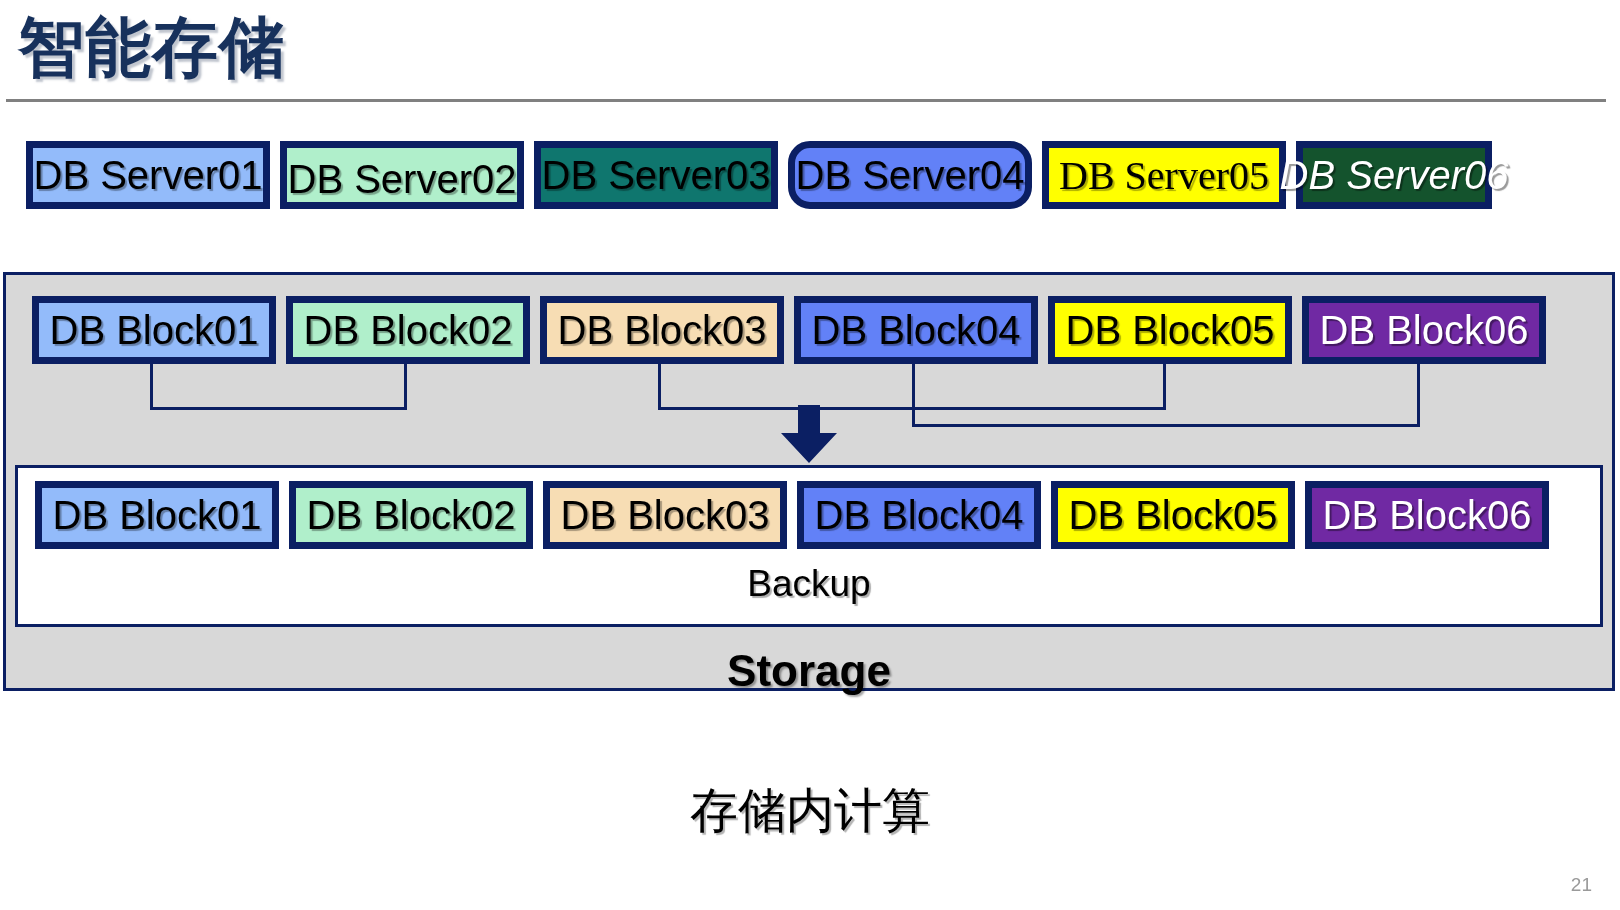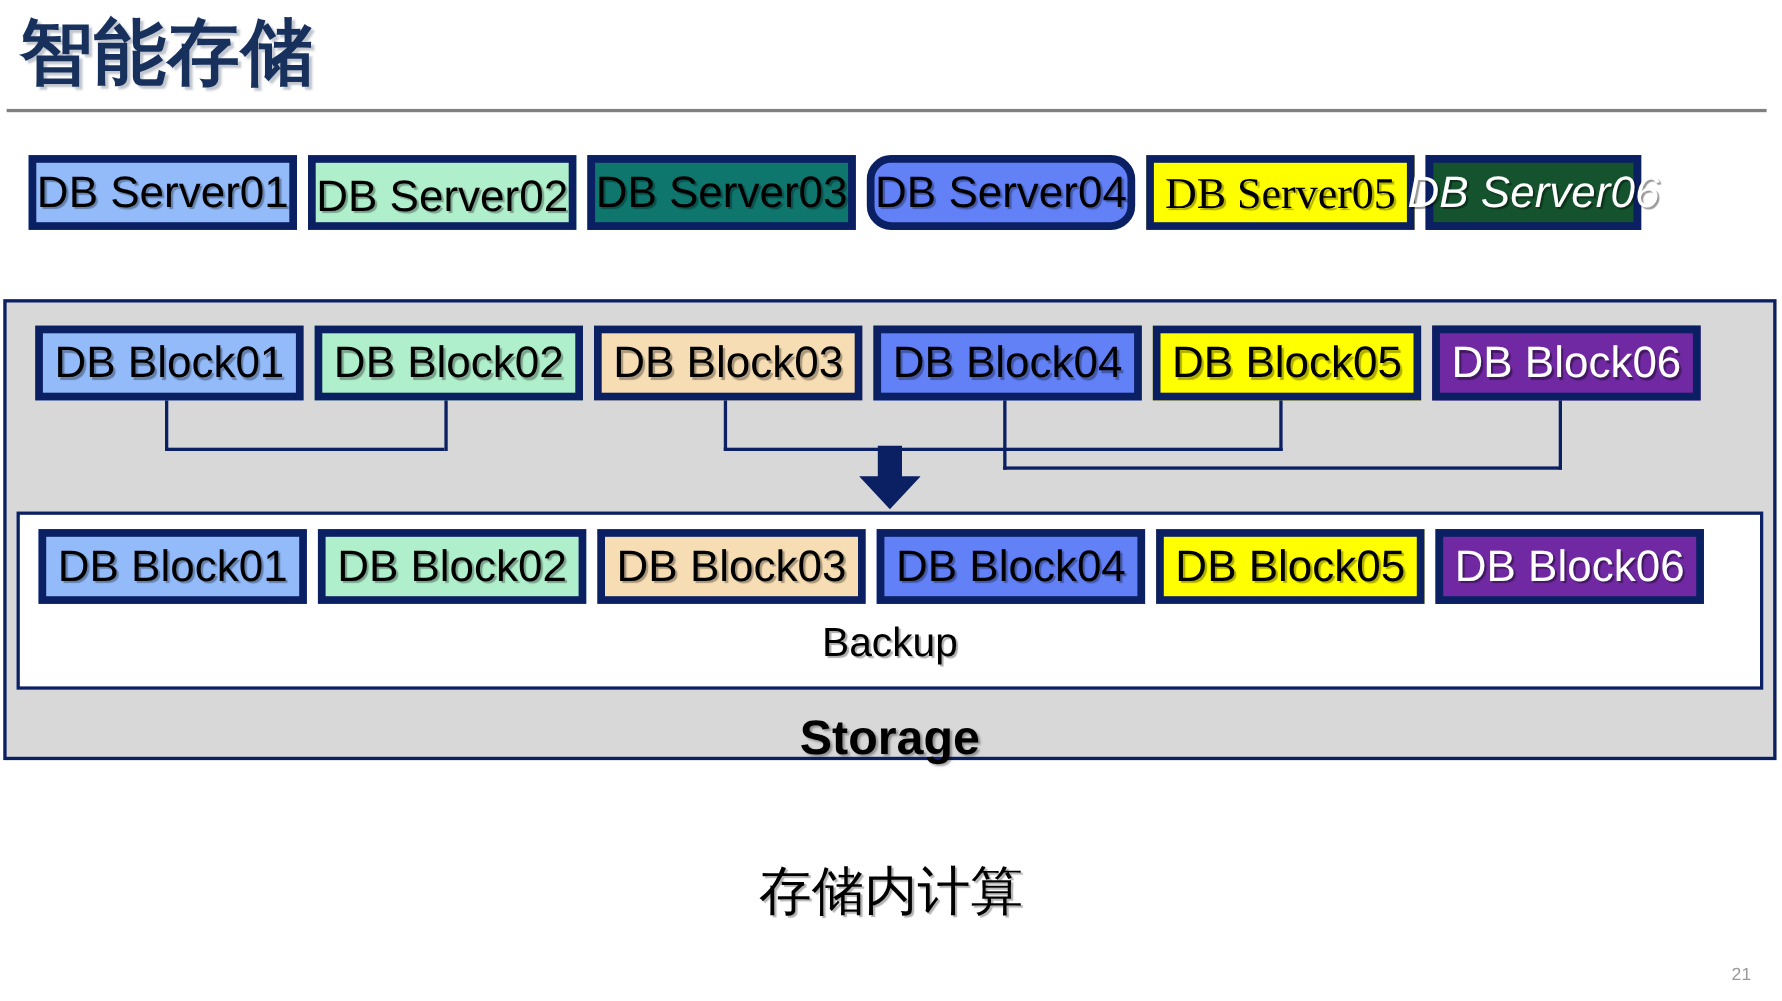--- a/index.html
+++ b/index.html
@@ -135,21 +135,21 @@
     font-size: 48px;
     line-height: 68px;
     color: #000000;
     text-shadow: 2px 2px 1px rgba(0,0,0,0.30);
     margin-top: 40px;
   }
   #page-number {
     position: absolute;
     right: 28px;
     bottom: 14px;
-    font-size: 16px;
+    font-size: 19px;
     color: #9a9a9a;
   }
 </style>
 </head>
 <body>
 
 <div id="slide-title" style="color: rgb(23, 49, 92);">智能存储</div>
 <div id="title-rule" style="background: rgb(128, 128, 128);"></div>
 
 <div id="server-row">

